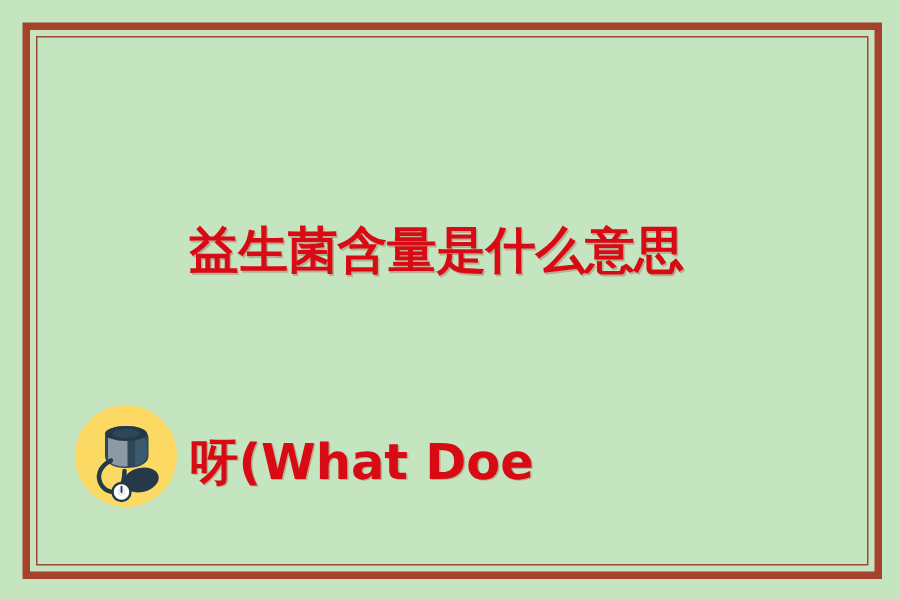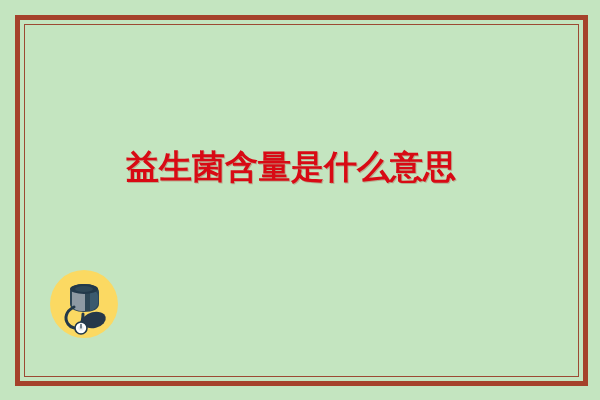--- a/index.html
+++ b/index.html
@@ -87,20 +87,21 @@
 </head>
 <body>
 
 <div class="poster">
 
   <div class="frame-outer"></div>
   <div class="frame-inner"></div>
 
   <h1 class="headline">
     <span class="hl-line">益生菌含量是什么意思</span>
+    <span class="hl-line">呀(What Doe</span>
     
     
     
     
   </h1>
 
   <div class="icon-badge">
     <svg viewBox="0 0 68 68" xmlns="http://www.w3.org/2000/svg" aria-hidden="true">
 
       <path d="M20 21 C20 16 27 14 34 14 C43 14 49 17 49 22 L49 34 C49 39 43 42 34 42 C26 42 20 39 20 34 Z" fill="#2e4756"></path>

